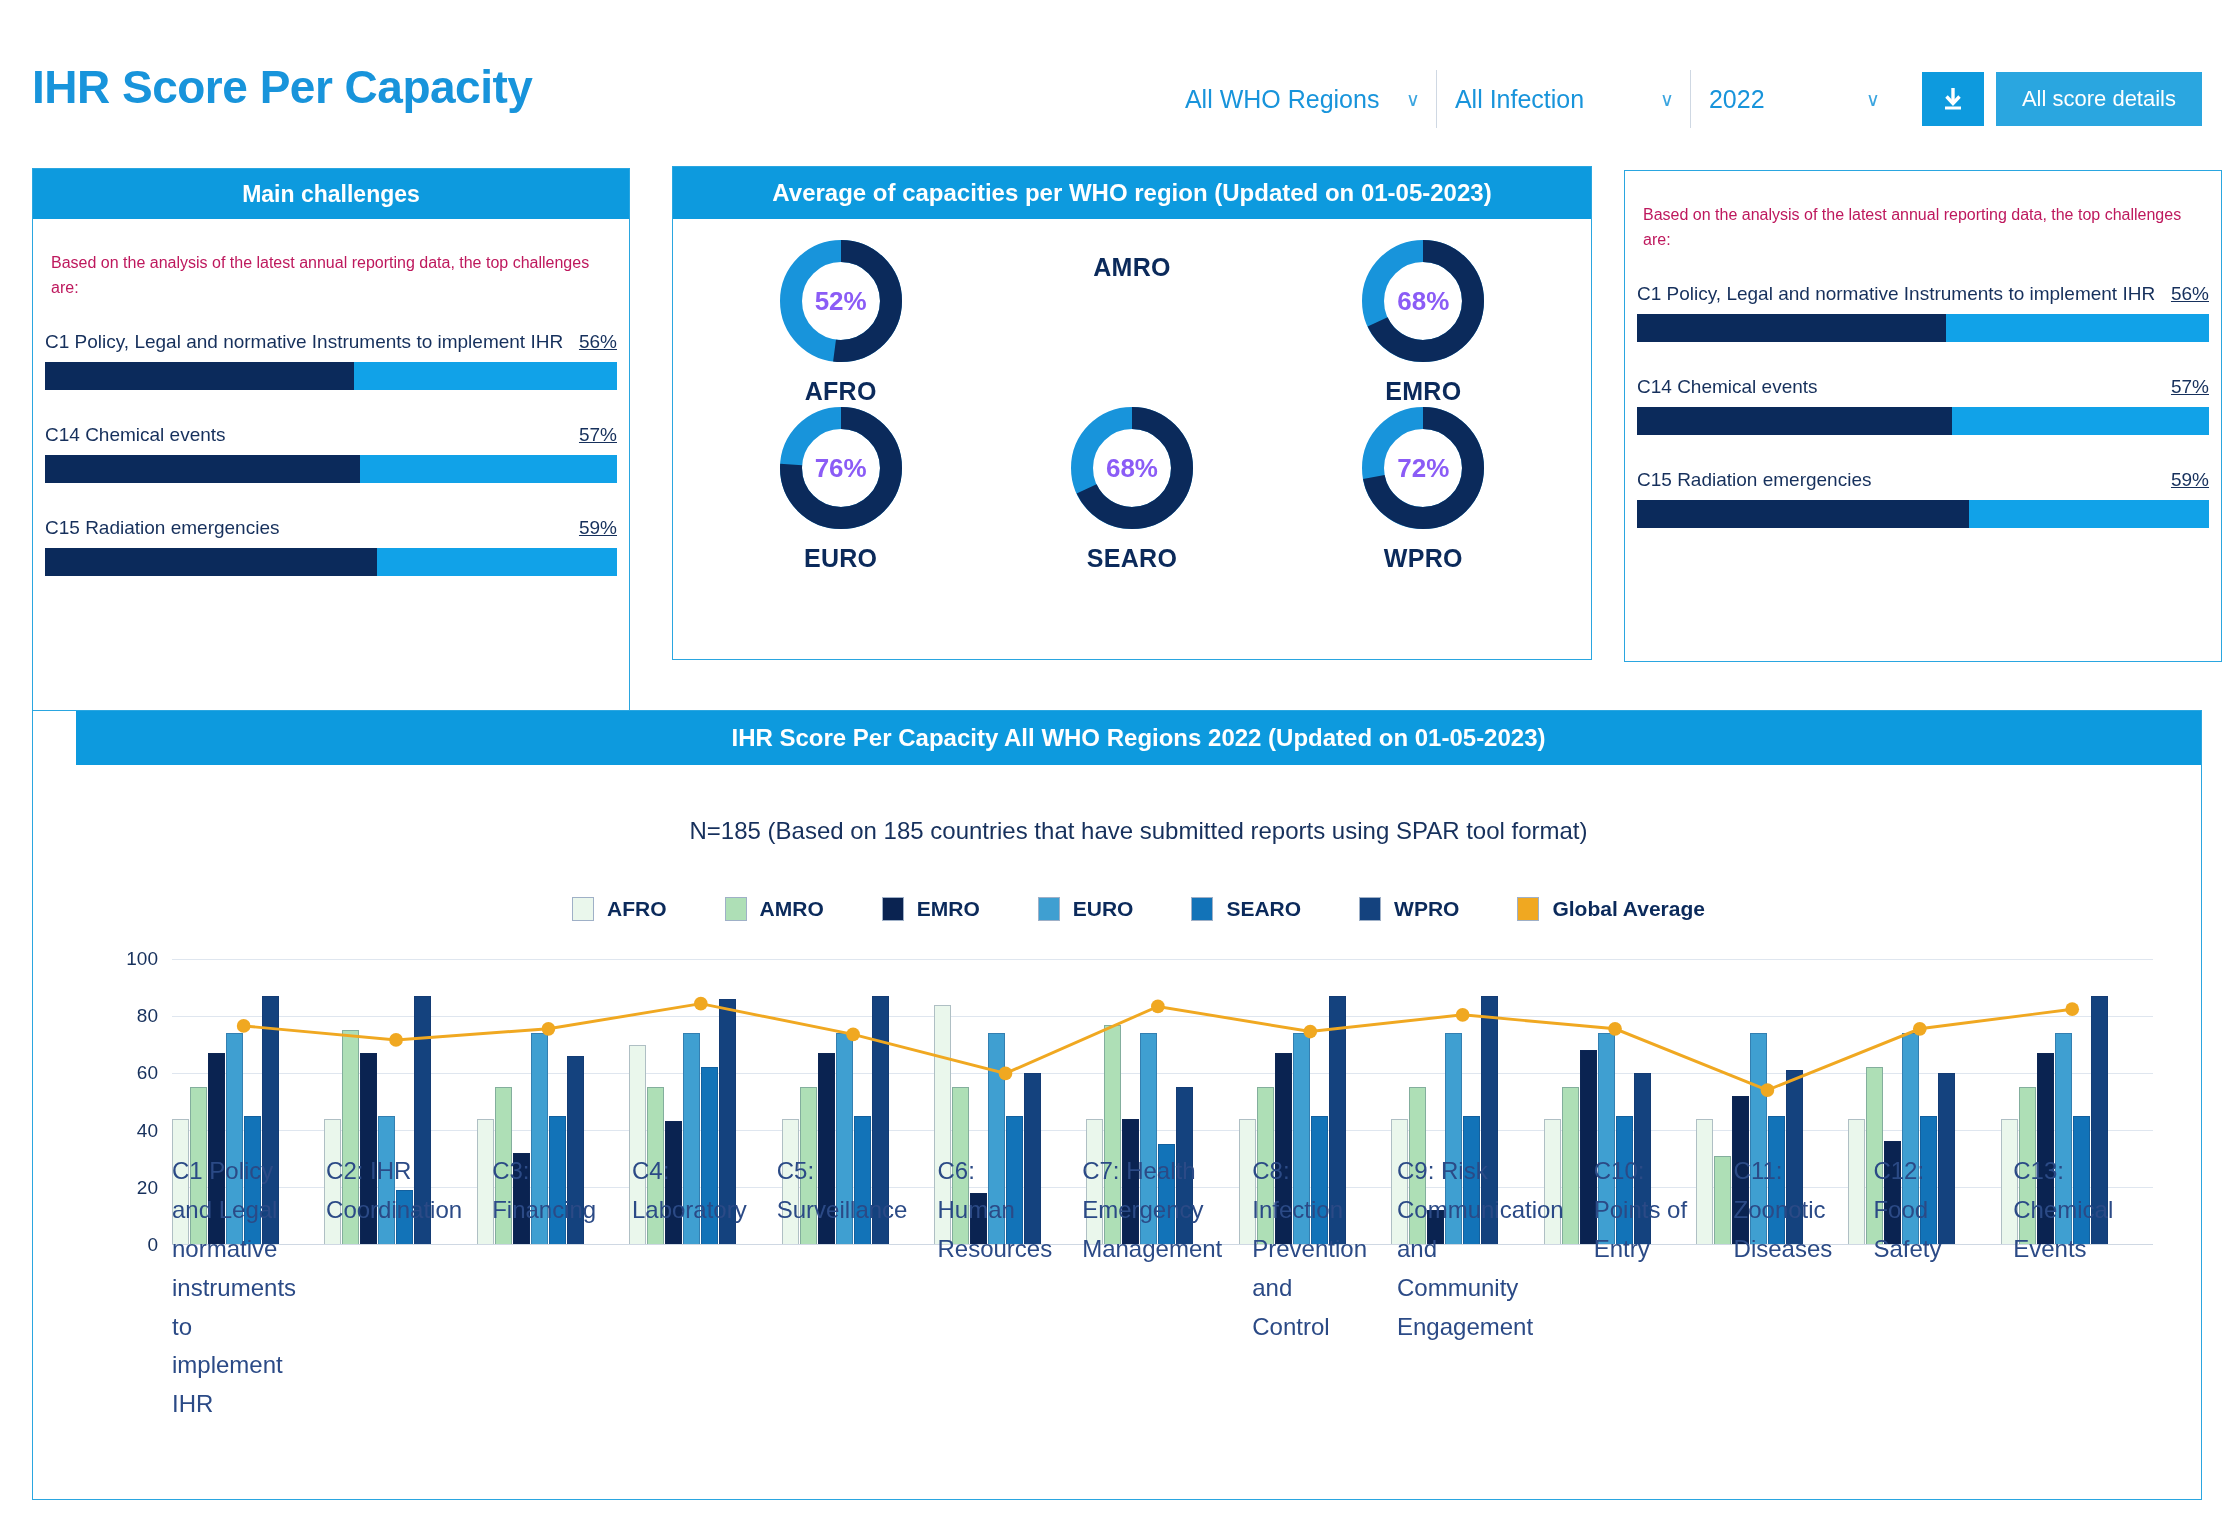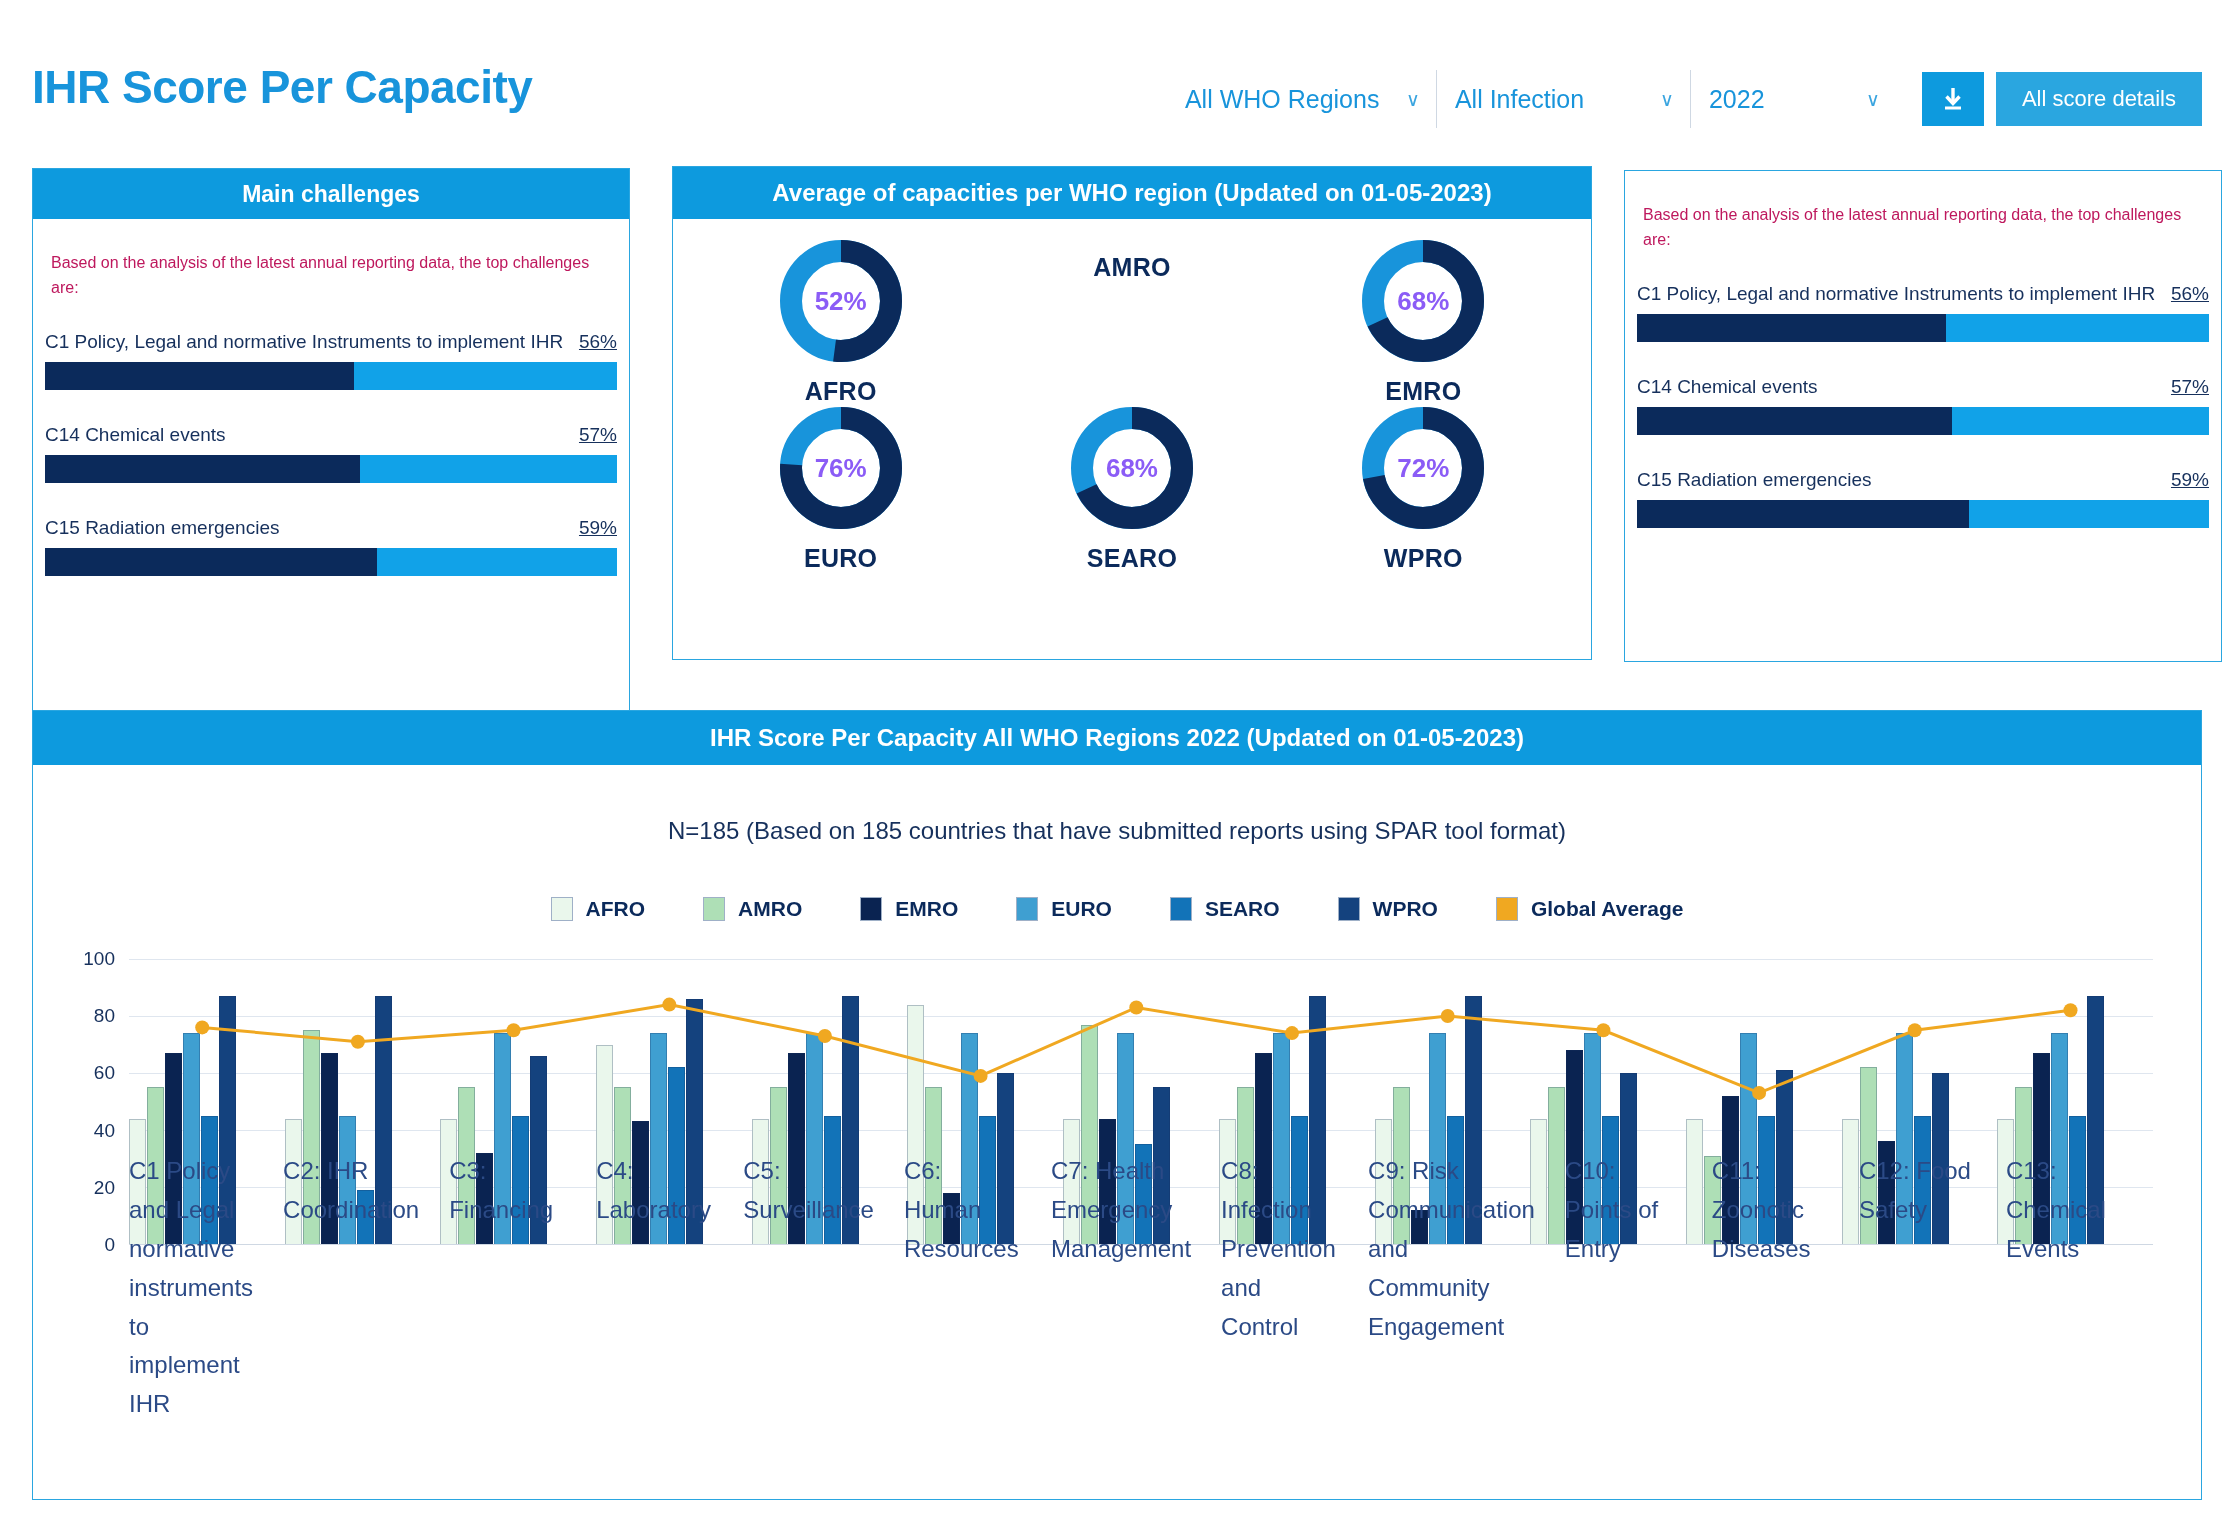--- a/index.html
+++ b/index.html
@@ -90,21 +90,21 @@
   .donut-wrap svg { display: block; transform: rotate(-90deg); }
   .donut-val {
     position: absolute; inset: 0; display: flex; align-items: center; justify-content: center;
     font-size: 26px; font-weight: bold; color: #8b5cf6;
   }
   .donut-label {
     margin-top: 14px; font-size: 25px; font-weight: bold; color: #0b2a5b; letter-spacing: 0.3px;
   }
 
   
-  .chart-panel { left: 32px; top: 710px; width: 2170px; height: 790px; }
+  .chart-panel { left: 32px; top: 710px; width: 2170px; height: 790px; padding-left: 43px; }
   .chart-panel .panel-head { height: 54px; font-size: 24px; }
   .chart-n {
     text-align: center; font-size: 24px; color: #16305c; padding-top: 52px;
   }
   .chart-legend {
     display: flex; justify-content: center; align-items: center;
     gap: 58px; margin-top: 52px;
   }
   .legend-item { display: flex; align-items: center; gap: 13px; cursor: pointer; }
   .legend-sw { width: 22px; height: 24px; border: 1px solid #9fb0c7; }

